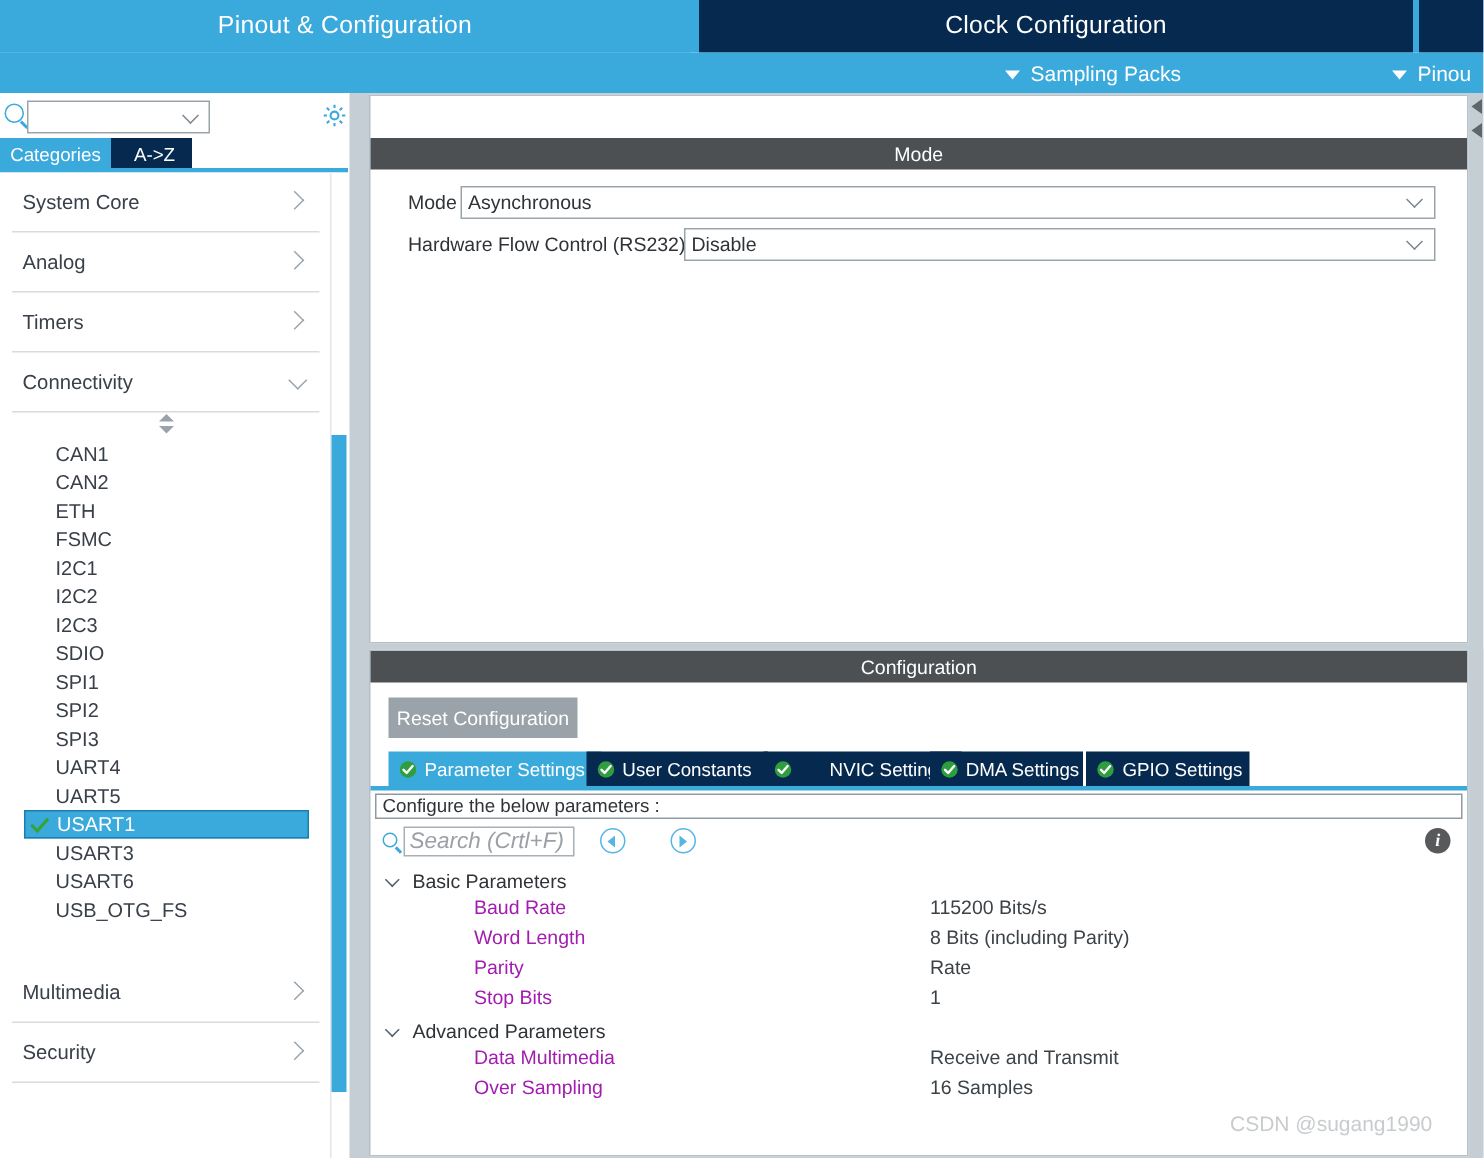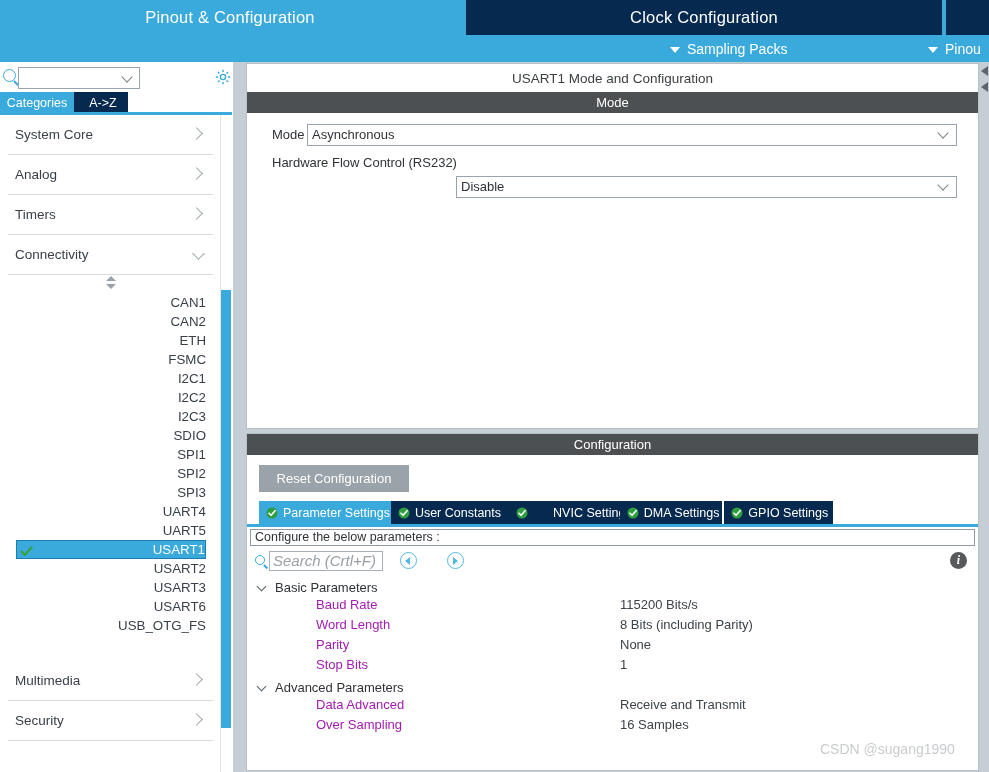--- a/index.html
+++ b/index.html
@@ -147,21 +147,21 @@
     position: absolute; left: 98px;
     width: 0; height: 0;
     border-left: 5px solid transparent; border-right: 5px solid transparent;
   }
   .spin-up { top: 1px; border-bottom: 5px solid #9aa3ab; }
   .spin-dn { top: 9px; border-top: 5px solid #9aa3ab; }
 
   .periphlist { position: relative; padding-top: 2px; }
   .periphrow {
     position: relative; height: 19px; margin-left: 16px; width: 190px;
-    display: flex; align-items: center; cursor: default; justify-content: flex-end;
+    display: flex; align-items: center; cursor: default;
   }
   .periphrow .plabel {
     font-size: 13.3px; color: #39404a; padding-left: 21px;
   }
   .periphrow.selected {
     background: #3aa9dc;
     border: 1px solid #1a7fae;
   }
   .periphrow.selected .plabel { color: #ffffff; }
   .checkmark {
@@ -238,21 +238,21 @@
   }
 
   
   .confpanel {
     position: absolute; left: 2px; top: 371px; width: 733px; height: 338px;
     background: #ffffff; border: 1px solid #b6c0c7;
   }
   #conf-bar { top: 0; }
 
   .resetbtn {
-    position: absolute; left: 12px; top: 31px; width: 150px; height: 27px;
+    position: absolute; left: 12px; top: 31px; width: 126px; height: 27px;
     background: #9aa3a9;
     display: flex; align-items: center; justify-content: center;
     color: #ffffff; font-size: 13px; cursor: default;
     border: none;
   }
 
   .tabstrip {
     position: absolute; left: 0; top: 67px; width: 731px; height: 23px;
   }
   .ctab {
@@ -475,23 +475,20 @@
           <div class="periphrow">
             <span class="plabel">UART5</span>
           </div>
           <div class="periphrow selected">
             <span class="checkmark"><svg width="13" height="13" viewBox="0 0 13 13">
                 <path d="M1.5 6.5 L4.8 10 L11.5 2.4" fill="none" stroke="#38a334" stroke-width="2.1" stroke-linecap="round" stroke-linejoin="round"></path>
               </svg></span>
             <span class="plabel">USART1</span>
           </div>
           <div class="periphrow">
-            <span class="plabel">USART2</span>
-          </div>
-          <div class="periphrow">
             <span class="plabel">USART3</span>
           </div>
           <div class="periphrow">
             <span class="plabel">USART6</span>
           </div>
           <div class="periphrow">
             <span class="plabel">USB_OTG_FS</span>
           </div>
         </div>
 
@@ -509,34 +506,33 @@
 
     <div class="lsb-track"></div>
     <div class="lsb-thumb"></div>
   </div>
 
   <div class="outer-sb"></div>
 
   <div class="rightside">
 
     <div class="modepanel">
-      <div class="panel-title">USART1 Mode and Configuration</div>
       <div class="bar-dark" id="mode-bar">Mode</div>
 
       <div class="fieldrow" style="left:0; top:60px; width:100%;">
         <span class="fieldlabel" style="left:25px; top:0;">Mode</span>
         <div class="fieldselect" style="left:60px; top:0; width:650px;">
           <span class="fv">Asynchronous</span>
           <span class="chev"></span>
         </div>
       </div>
 
       <div class="fieldrow" style="left:0; top:88px; width:100%;">
         <span class="fieldlabel" style="left:25px; top:0;">Hardware Flow Control (RS232)</span>
-        <div class="fieldselect" style="left:209px; top:0; width:501px;margin-top:24px;">
+        <div class="fieldselect" style="left:209px; top:0; width:501px;">
           <span class="fv">Disable</span>
           <span class="chev"></span>
         </div>
       </div>
     </div>
 
     <div class="collapse-widget">
       <span class="cw-tri" style="top:2px;"></span>
       <span class="cw-tri" style="top:18px;"></span>
     </div>
@@ -609,32 +605,32 @@
           <div class="prow">
             <span class="pname">Baud Rate</span>
             <span class="pval">115200 Bits/s</span>
           </div>
           <div class="prow">
             <span class="pname">Word Length</span>
             <span class="pval">8 Bits (including Parity)</span>
           </div>
           <div class="prow">
             <span class="pname">Parity</span>
-            <span class="pval">None</span>
+            <span class="pval">Rate</span>
           </div>
           <div class="prow">
             <span class="pname">Stop Bits</span>
             <span class="pval">1</span>
           </div>
           <div class="grprow">
             <span class="gchev"></span>
             <span class="gname">Advanced Parameters</span>
           </div>
           <div class="prow">
-            <span class="pname">Data Advanced</span>
+            <span class="pname">Data Multimedia</span>
             <span class="pval">Receive and Transmit</span>
           </div>
           <div class="prow">
             <span class="pname">Over Sampling</span>
             <span class="pval">16 Samples</span>
           </div>
         </div>
 
       <div class="watermark">CSDN @sugang1990</div>
     </div>

